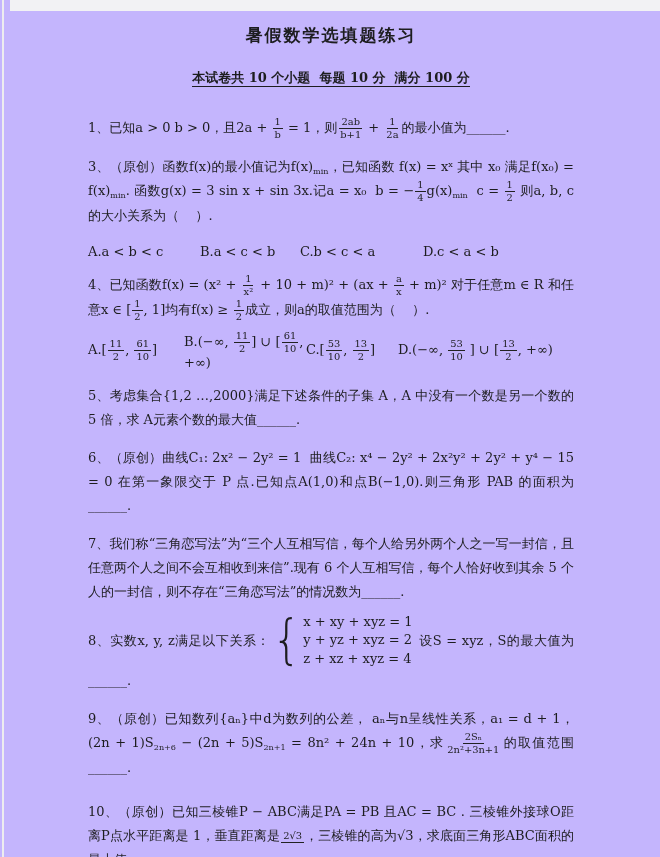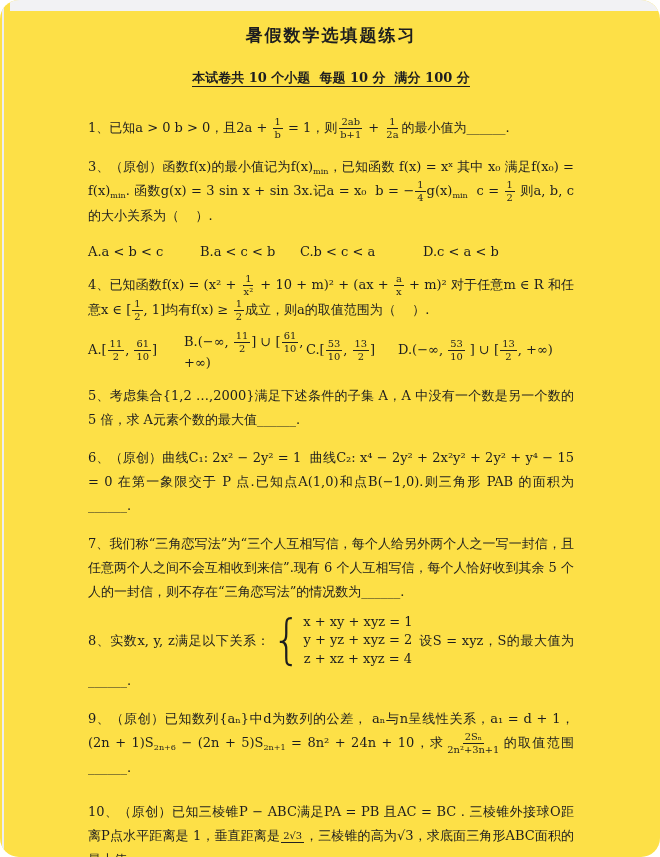--- a/index.html
+++ b/index.html
@@ -1,24 +1,23 @@
 <!DOCTYPE html>
 <html><head>
 <meta charset="utf-8">
 <style>
   html, body { margin: 0; padding: 0; background: #ffffff; }
   .page {
     position: relative;
     width: 660px;
     height: 857px;
-    background: #fde047;
+    background: #c4b5fd;
     overflow: hidden;
     font-family: "DejaVu Serif", "Liberation Serif", serif;
     color: #1d1d1f;
-    border-radius: 19px;
   }
   .edge-top {
     position: absolute; top: 0; left: 10px; right: 0; height: 11px;
     background: #f2f2f4;
   }
   .edge-left {
     position: absolute; top: 0; left: 2px; width: 2px; height: 100%;
     background: #ededef;
   }
   .content {
@@ -66,21 +65,21 @@
   .cases {
     display: inline-flex; align-items: center;
     vertical-align: middle; margin: 0 2px;
   }
   .cases .brace {
     font-family: "DejaVu Sans", "Liberation Sans", sans-serif;
     font-size: 46px; font-weight: 300; line-height: 0.9;
     transform: scaleY(1.15);
     margin-right: 2px;
   }
-  .cases-col { display: inline-flex; flex-direction: column; line-height: 1.45; text-align: center; }
+  .cases-col { display: inline-flex; flex-direction: column; line-height: 1.45; text-align: left; }
   
   .opts {
     display: flex; align-items: center;
     margin-top: 16px;
     font-size: 13px;
   }
   .opts3 .opt:nth-child(1) { width: 112px; }
   .opts3 .opt:nth-child(2) { width: 100px; }
   .opts3 .opt:nth-child(3) { width: 123px; }
   .opts4 { margin-top: 8px; }

